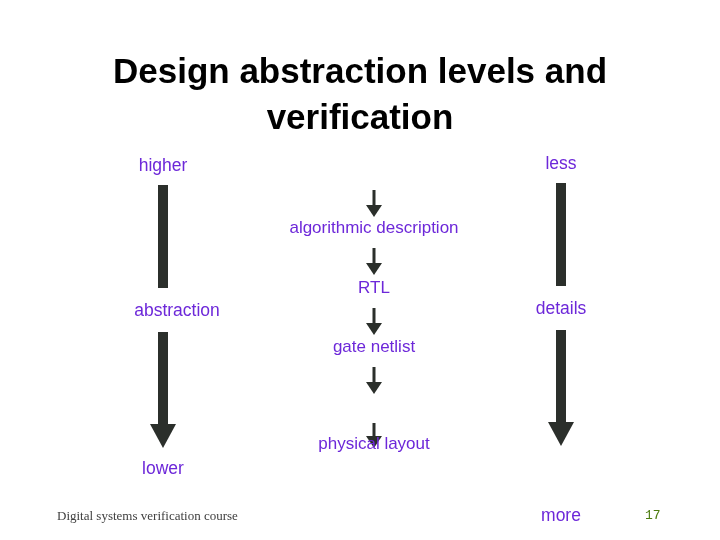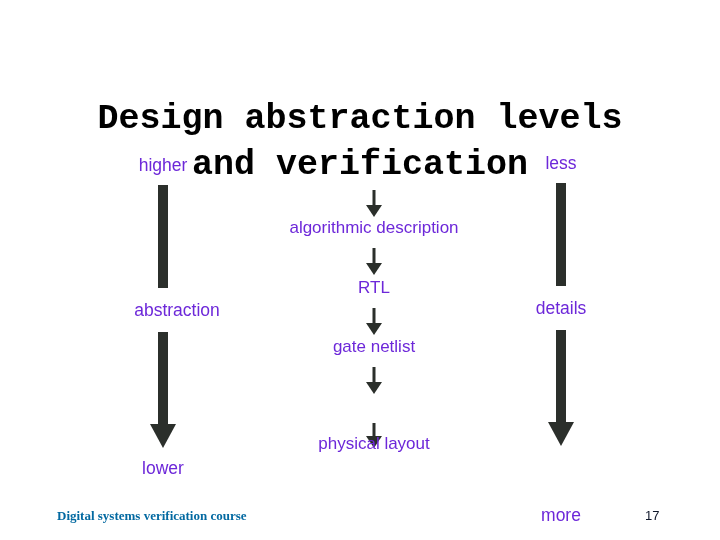--- a/index.html
+++ b/index.html
@@ -18,27 +18,26 @@
     overflow: hidden;
   }
 
   
   .title {
     position: absolute;
     left: 60px;
     top: 48px;
     width: 600px;
     text-align: center;
-    font-family: Liberation Mono, monospace;
+    font-family: Liberation Sans, sans-serif;
     font-weight: bold;
     font-size: 35px;
     line-height: 46px;
     color: #000000;
     letter-spacing: 0px;
-    margin-top: 48px;
   }
 
   
   .lbl {
     position: absolute;
     font-family: Liberation Sans, sans-serif;
     font-size: 17px;
     color: #6d28d9;
     white-space: nowrap;
     transform: translate(-50%, -50%);
@@ -82,31 +81,30 @@
     transform: translateX(-50%);
   }
 
   
   .footer-text {
     position: absolute;
     left: 57px;
     top: 508px;
     font-family: "Liberation Serif", serif;
     font-size: 13px;
-    color: #0369a1;
+    color: #404040;
     white-space: nowrap;
-    font-weight: bold;
   }
   .footer-page {
     position: absolute;
     left: 645px;
     top: 508px;
-    font-family: Liberation Sans, sans-serif;
+    font-family: Liberation Mono, monospace;
     font-size: 13px;
-    color: #0f172a;
+    color: #4d7c0f;
   }
 </style>
 </head>
 <body>
 
 <div id="slide">
 
   <div class="title">Design abstraction levels and verification</div>
 
   <div class="lbl side" style="left:163px; top:165px;">higher</div>

